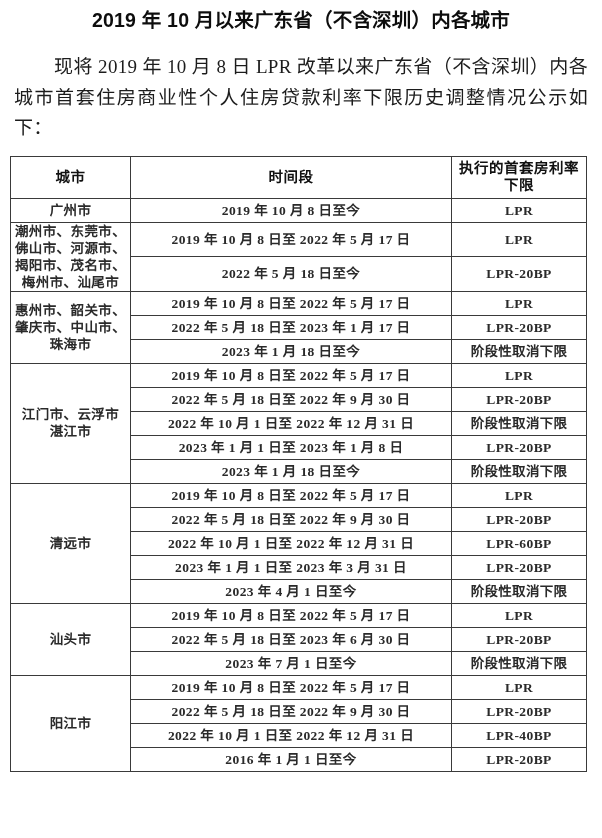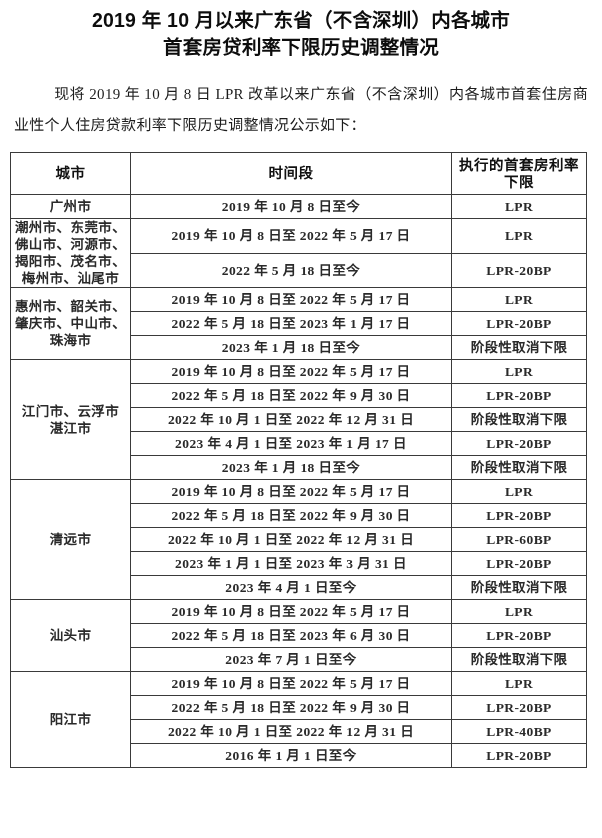--- a/index.html
+++ b/index.html
@@ -35,21 +35,21 @@
   }
   .doc-title .line {
     display: block;
     white-space: nowrap;
   }
 
   
   .body-para {
     margin: 0;
     padding: 18px 14px 0 14px;
-    font-size: 15px;
+    font-size: 19px;
     line-height: 30.5px;
     text-align: justify;
     text-justify: inter-ideograph;
     color: #1c1c1c;
     letter-spacing: 0.3px;
   }
   .body-para .indent {
     display: inline-block;
     width: 40px;
   }
@@ -104,21 +104,20 @@
   td.rate-cell   { letter-spacing: 0.5px; }
   td.rate-cell.cn { letter-spacing: 0.3px; }
 </style>
 </head>
 <body>
 
 <div class="page">
 
   <h1 class="doc-title">
     <span class="line">2019 年 10 月以来广东省（不含深圳）内各城市</span>
-    <span class="line">首套房贷利率下限历史调整情况</span>
   </h1>
 
   <p class="body-para"><span class="indent"></span><span>现将 2019 年 10 月 8 日 LPR 改革以来广东省（不含深圳）内各城市首套住房商业性个人住房贷款利率下限历史调整情况公示如下：</span></p>
 
   <div class="table-wrap">
     <table class="rate-table">
       <colgroup>
         <col class="c-city">
         <col class="c-period">
         <col class="c-rate">
@@ -179,21 +178,21 @@
           </tr>
           <tr>
             <td class="period-cell">2022 年 5 月 18 日至 2022 年 9 月 30 日</td>
             <td class="rate-cell">LPR-20BP</td>
           </tr>
           <tr>
             <td class="period-cell">2022 年 10 月 1 日至 2022 年 12 月 31 日</td>
             <td class="rate-cell cn">阶段性取消下限</td>
           </tr>
           <tr>
-            <td class="period-cell">2023 年 4 月 1 日至 2023 年 1 月 17 日</td>
+            <td class="period-cell">2023 年 1 月 1 日至 2023 年 1 月 8 日</td>
             <td class="rate-cell">LPR-20BP</td>
           </tr>
           <tr>
             <td class="period-cell">2023 年 1 月 18 日至今</td>
             <td class="rate-cell cn">阶段性取消下限</td>
           </tr>
           <tr>
             <td class="city-cell" rowspan="5">
               <span class="cl">清远市</span>
             </td>

